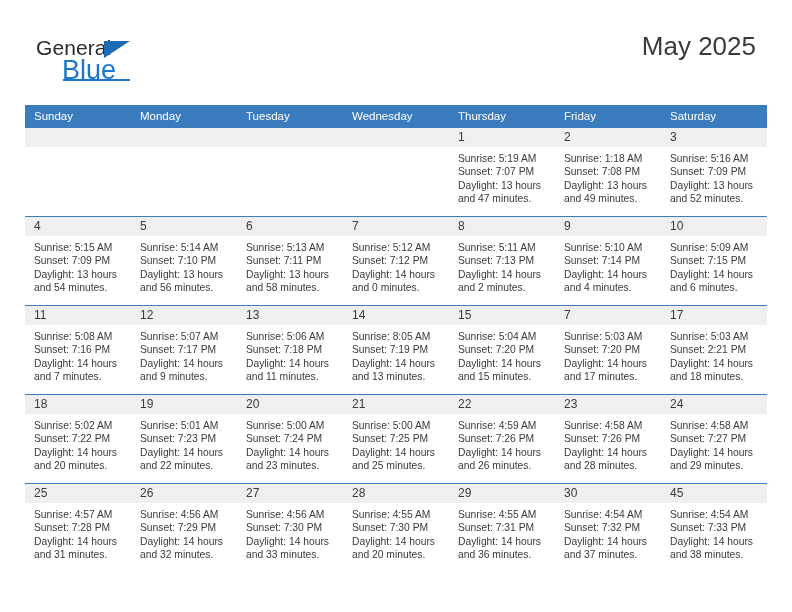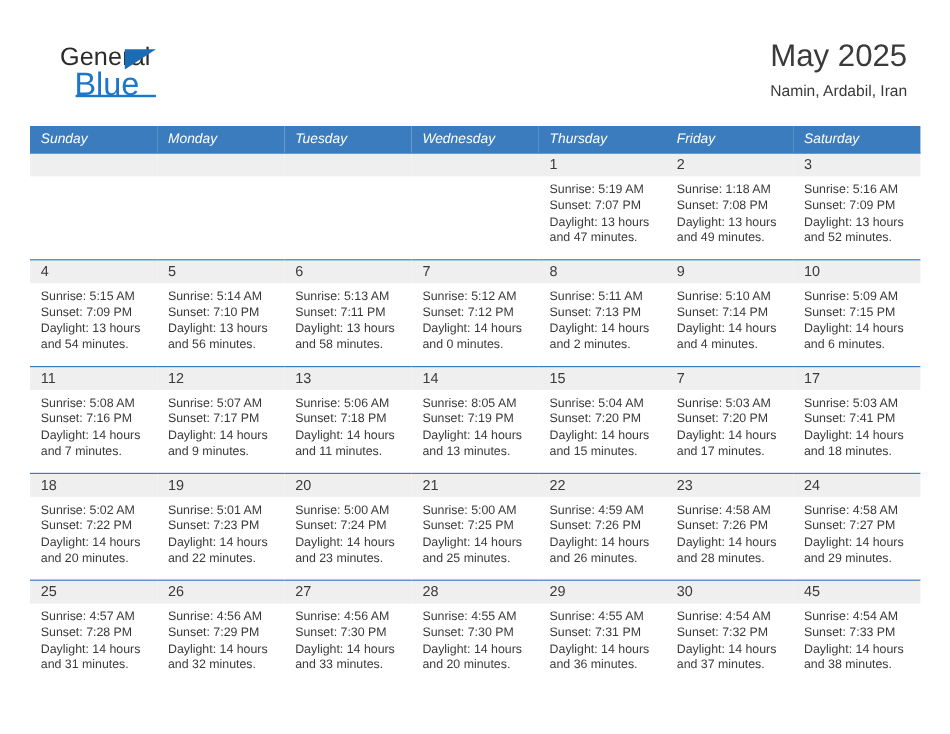--- a/index.html
+++ b/index.html
@@ -37,21 +37,20 @@
     height: 46px;
   }
   .logo-general {
     position: absolute;
     left: 0;
     top: 0;
     font-size: 21px;
     letter-spacing: 0.1px;
     color: #2b2b2b;
     font-family: "Liberation Sans", sans-serif;
-    margin-left: 14px;
   }
   .logo-tri {
     position: absolute;
     left: 68px;
     top: 5px;
     width: 0;
     height: 0;
     border-left: 26px solid #1c6cb5;
     border-bottom: 17px solid transparent;
   }
@@ -103,21 +102,20 @@
   }
   .calendar th {
     background: #3b7cbe;
     color: #ffffff;
     font-size: 11.5px;
     font-weight: normal;
     text-align: left;
     padding: 5px 0 5px 9px;
     height: 18px;
     box-sizing: border-box;
-    font-style: italic;
   }
   .calendar td {
     vertical-align: top;
     padding: 0;
     width: 106px;
     box-sizing: border-box;
   }
   .week-row td {
     border-top: 1.5px solid #3b7cbe;
   }
@@ -162,21 +160,20 @@
 
     <div class="logo">
       <span class="logo-general">General</span>
       <span class="logo-tri"></span>
       <span class="logo-blue">Blue</span>
       <span class="logo-underline"></span>
     </div>
 
     <div class="title-block">
       <div class="month-title">May 2025</div>
-      <div class="location">Namin, Ardabil, Iran</div>
     </div>
 
   </div>
 
   <table class="calendar">
     <thead>
       <tr class="header-row">
         <th>Sunday</th>
         <th>Monday</th>
         <th>Tuesday</th>
@@ -410,21 +407,21 @@
                 <div>Daylight: 14 hours</div>
                 <div>and 17 minutes.</div>
               </div>
             </div>
           </td>
           <td>
             <div class="daycell">
               <div class="daynum">17</div>
               <div class="info">
                 <div>Sunrise: 5:03 AM</div>
-                <div>Sunset: 7:41 PM</div>
+                <div>Sunset: 2:21 PM</div>
                 <div>Daylight: 14 hours</div>
                 <div>and 18 minutes.</div>
               </div>
             </div>
           </td>
         </tr>
         <tr class="week-row">
           <td>
             <div class="daycell">
               <div class="daynum">18</div>

